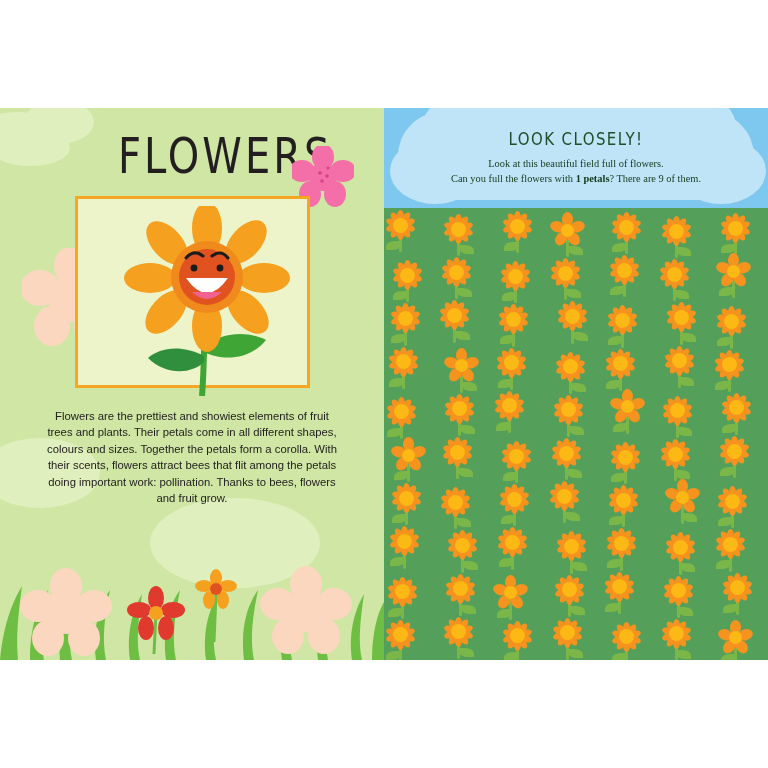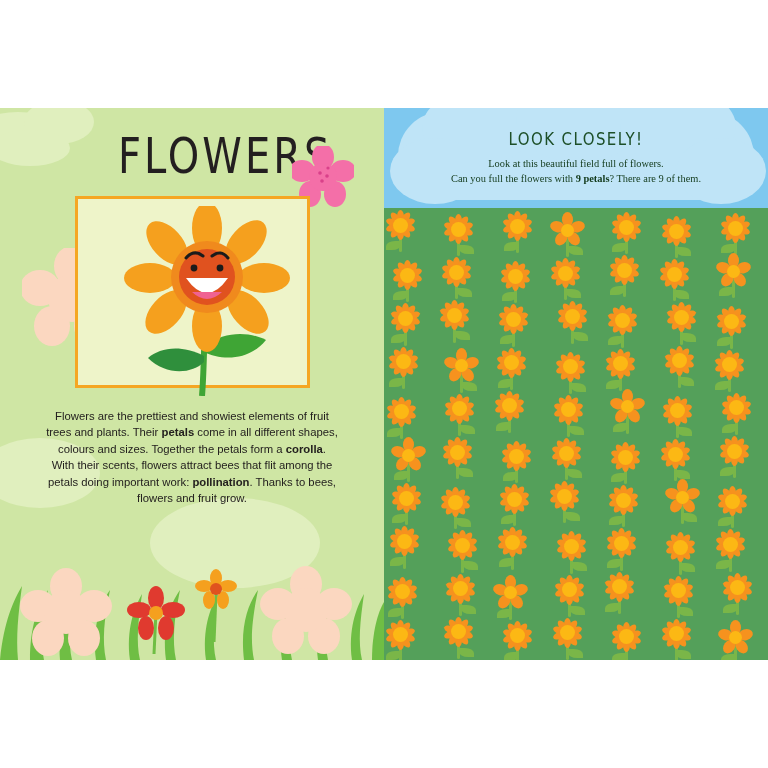--- a/index.html
+++ b/index.html
@@ -56,21 +56,21 @@
     position: absolute;
     left: 46px;
     top: 300px;
     width: 292px;
     text-align: center;
     font-size: 11.3px;
     line-height: 16.4px;
     color: #24211f;
     font-family: "Liberation Sans", sans-serif;
   }
-  .body-text b { font-weight: bold; }
+  .body-text b { font-weight: normal; }
   .grass-band {
     position: absolute;
     left: 0;
     bottom: 0;
     width: 384px;
     height: 110px;
   }
   
   .petal-flower { position: absolute; }
   
@@ -295,21 +295,21 @@
     <div class="sky"></div>
 
     <div class="speech-cloud" style="left:14px;top:4px;width:356px;height:88px;border-radius:46px;"></div>
     <div class="speech-cloud" style="left:38px;top:-18px;width:110px;height:76px;"></div>
     <div class="speech-cloud" style="left:132px;top:-30px;width:126px;height:84px;"></div>
     <div class="speech-cloud" style="left:236px;top:-20px;width:116px;height:78px;"></div>
     <div class="speech-cloud" style="left:6px;top:30px;width:90px;height:66px;"></div>
     <div class="speech-cloud" style="left:292px;top:30px;width:90px;height:66px;"></div>
 
     <div class="look-title">LOOK CLOSELY!</div>
-    <div class="look-text"><span>Look at this beautiful field full of flowers.</span><br><span>Can you full the flowers with </span><b>9 petals</b><span>? There are 9 of them.</span></div>
+    <div class="look-text"><span>Look at this beautiful field full of flowers.</span><br><span>Can you full the flowers with </span><b>1 petals</b><span>? There are 9 of them.</span></div>
 
     <div class="field" id="field">
         <div class="fl" style="left: -4px; top: -3px; width: 40px; height: 45.2px;">
           <div class="stem" style="left: 18.5px; top: 22px; height: 25.2px; background: rgb(122, 182, 72);"></div>
           <div class="leaf" style="left: 6px; top: 36px; background: rgb(122, 182, 72);"></div>
           <div class="head" style="left: 0px; top: 0px; width: 40px; height: 40px;">
             <div class="p" style="width: 7px; height: 13px; background: rgb(246, 146, 30); margin-left: -3.5px; margin-top: -13px; transform: rotate(0deg) translateY(-2px);"></div>
             <div class="p" style="width: 7px; height: 13px; background: rgb(246, 146, 30); margin-left: -3.5px; margin-top: -13px; transform: rotate(36deg) translateY(-2px);"></div>
             <div class="p" style="width: 7px; height: 13px; background: rgb(246, 146, 30); margin-left: -3.5px; margin-top: -13px; transform: rotate(72deg) translateY(-2px);"></div>
             <div class="p" style="width: 7px; height: 13px; background: rgb(246, 146, 30); margin-left: -3.5px; margin-top: -13px; transform: rotate(108deg) translateY(-2px);"></div>

